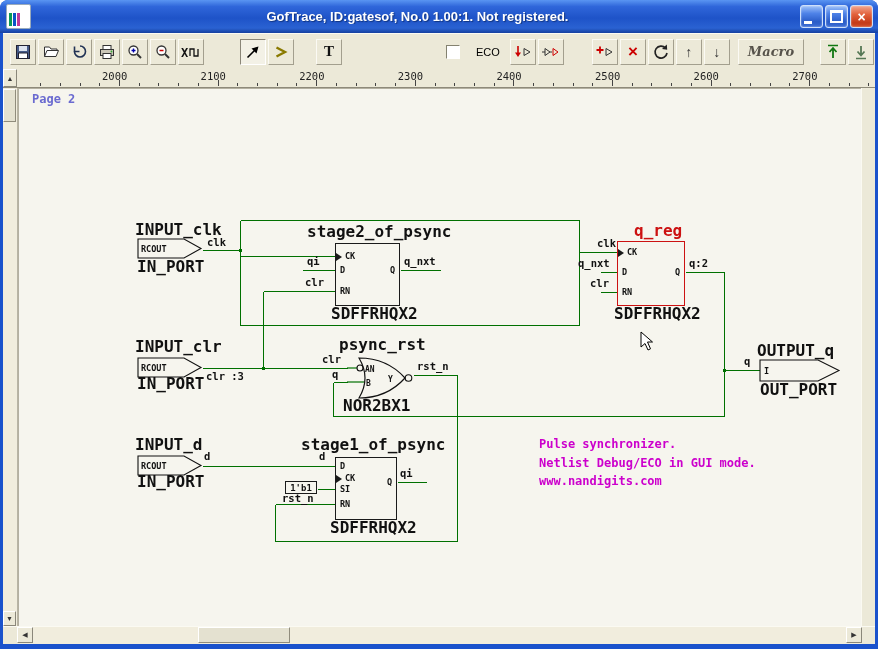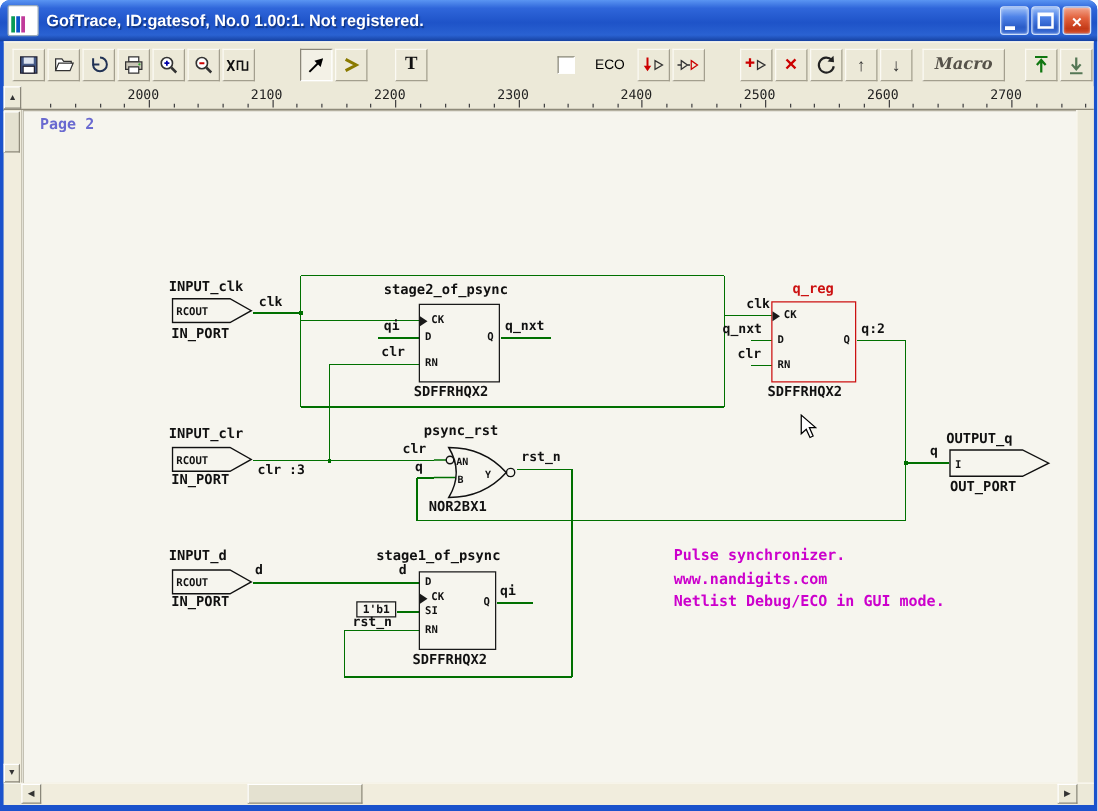--- a/index.html
+++ b/index.html
@@ -4,21 +4,21 @@
 <style>
   html,body{margin:0;padding:0;background:#fff;}
   body{width:878px;height:649px;font-family:"Liberation Sans",sans-serif;-webkit-font-smoothing:none;}
   .window{position:relative;width:878px;height:649px;background:#1a52cc;border-radius:8px 8px 0 0;overflow:hidden;}
   
   .titlebar{position:absolute;left:0;top:0;right:0;height:33px;display:flex;align-items:center;padding:0 5px 0 6px;
     background:linear-gradient(180deg,#5a95f2 0%,#2f66da 20%,#1e53c8 55%,#2a62d2 85%,#15409f 100%);
     border-radius:7px 7px 0 0;}
   .applogo{width:19px;height:19px;background:#fff;border:1px solid #9ab;border-radius:2px;display:flex;align-items:flex-end;gap:1px;padding:2px;}
   .applogo i{display:block;width:3px;}
-  .title-text{color:#fff;font-weight:bold;font-size:13px;margin-left:6px;flex:1;white-space:nowrap;overflow:hidden;text-shadow:1px 1px 1px #10337e;}
+  .title-text{color:#fff;font-weight:bold;font-size:13px;margin-left:6px;flex:1;white-space:nowrap;overflow:hidden;text-shadow:1px 1px 1px #10337e;text-align:center;}
   .wbtn{width:21px;height:21px;border-radius:3px;border:1px solid #cfe0fa;margin-left:2px;display:flex;align-items:center;justify-content:center;
     background:linear-gradient(180deg,#9dc0f8 0%,#4f83e8 35%,#2a5cc8 75%,#3a6cd4 100%);box-shadow:inset 0 0 2px rgba(255,255,255,.6);}
   .wbtn.close{background:linear-gradient(180deg,#f2a58c 0%,#e2613c 40%,#c43a18 80%,#d04c28 100%);}
   .glyph-min{width:8px;height:3px;background:#fff;align-self:flex-end;margin:0 0 3px -7px;}
   .glyph-max{width:9px;height:8px;border:2px solid #fff;border-top-width:3px;}
   .glyph-x{color:#fff;font-size:14px;font-weight:bold;line-height:1;}
   
   .inner{position:absolute;left:3px;right:3px;top:33px;bottom:5px;background:#ece9d8;display:flex;flex-direction:column;}
   
   .menubar{height:29px;display:flex;align-items:center;padding:0 4px;font-size:13px;color:#000;border-bottom:1px solid #d8d4c4;}
@@ -53,21 +53,21 @@
   .hscroll-row{height:17px;display:flex;background:#ece9d8;border-top:1px solid #fbfaf2;}
   .corner{width:14px;flex:0 0 auto;}
   .corner2{width:13px;flex:0 0 auto;}
   .hbar{flex:1;position:relative;background:#f1eddd;}
   .sb-left{position:absolute;left:0;top:0;width:16px;height:16px;}
   .sb-right{position:absolute;right:0;top:0;width:16px;height:16px;}
   .hthumb{position:absolute;left:181px;top:0;width:92px;height:16px;background:#e4e1d0;border:1px solid;border-color:#fff #908c7c #908c7c #fff;box-sizing:border-box;}
   
   .statusbar{height:22px;background:#fff;border-top:1px solid #9a968a;display:flex;align-items:center;padding-left:5px;font-size:12px;color:#000;white-space:nowrap;overflow:hidden;}
   
-  .slabel{position:absolute;font-family:"DejaVu Sans Mono",monospace;font-weight:bold;font-size:11px;color:#111;white-space:pre;line-height:12px;}
+  .slabel{position:absolute;font-family:"DejaVu Sans Mono",monospace;font-weight:bold;font-size:16px;color:#111;white-space:pre;line-height:12px;}
   .net{font-size:10.5px;}
   .cell{position:absolute;border:1px solid #1a1a1a;box-sizing:border-box;background:transparent;}
   .pin{position:absolute;font-family:"DejaVu Sans Mono",monospace;font-size:8.5px;font-weight:bold;color:#111;line-height:9px;}
   .pin-r{text-align:right;}
   .ck-tri{position:absolute;left:0;width:0;height:0;border-left:6px solid #1a1a1a;border-top:4px solid transparent;border-bottom:4px solid transparent;}
   .const-box{position:absolute;border:1px solid #1a1a1a;font:bold 9px "DejaVu Sans Mono",monospace;display:flex;align-items:center;justify-content:center;box-sizing:border-box;color:#111;}
   .annotation span{display:block;font:bold 12px "DejaVu Sans Mono",monospace;line-height:18.5px;white-space:pre;}
   .psvg{position:absolute;}
 </style>
 </head>
@@ -399,22 +399,22 @@
           <span class="pin pin-r" style="right:4px;top:20px">Q</span>
         </div>
         <span class="slabel" style="left:312px;top:434px">SDFFRHQX2</span>
         <span class="slabel net" style="left:301px;top:362px">d</span>
         <div class="const-box" style="left:267px;top:393px;width:32px;height:13px">1'b1</div>
         <span class="slabel net" style="left:264px;top:404px">rst_n</span>
         <span class="slabel net" style="left:382px;top:379px">qi</span>
 
         <div class="annotation" style="position: absolute; left: 521px; top: 347px; color: rgb(204, 0, 204);">
             <span>Pulse synchronizer.</span>
+            <span>Netlist Debug/ECO in GUI mode.</span>
             <span>www.nandigits.com</span>
-            <span>Netlist Debug/ECO in GUI mode.</span>
           </div>
 
         <svg class="psvg" width="15" height="21" style="left:622px;top:243px">
           <path d="M1,1 L1,16 L5,12.5 L8,19 L10.5,17.8 L7.5,11 L12.5,11 Z" fill="#fff" stroke="#000" stroke-width="1"></path>
         </svg>
       </div>
 
       <div class="right-pad"></div>
     </div>
 

